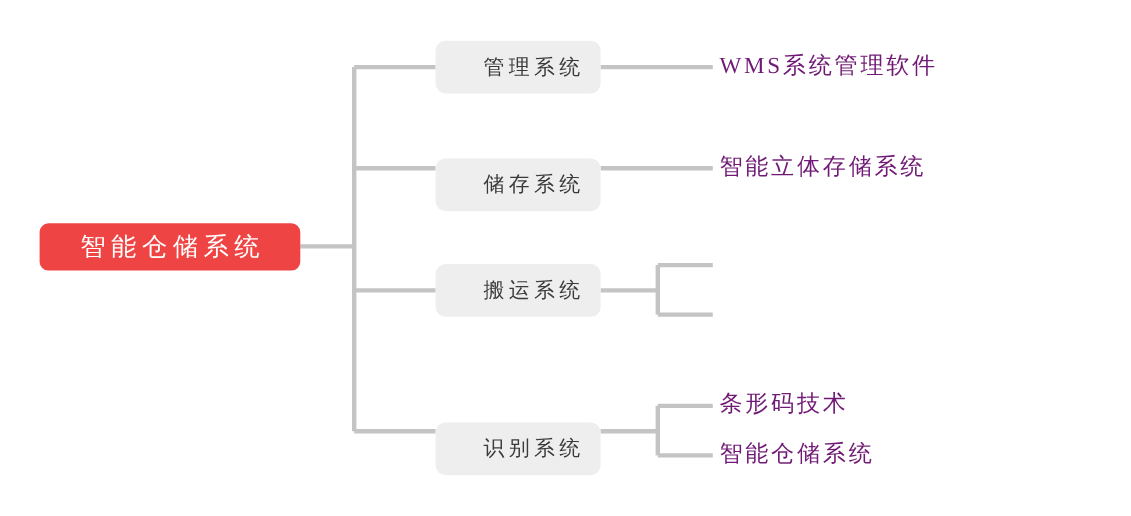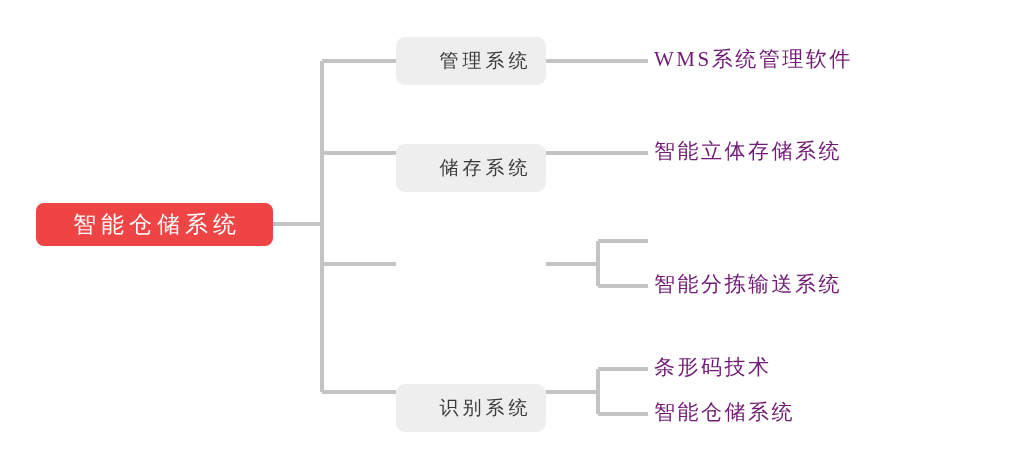--- a/index.html
+++ b/index.html
@@ -107,29 +107,31 @@
   </div>
 
   <div class="node branch-node" style="top:37px;">
     <span>管理系统</span>
   </div>
 
   <div class="node branch-node" style="top:144px;">
     <span>储存系统</span>
   </div>
 
+  <div class="node branch-node" style="top:240px;">
+    <span>搬运系统</span>
+  </div>
 
   <div class="node branch-node" style="top:384px;">
     <span>识别系统</span>
   </div>
 
   <div class="leaf-label" style="top:45px;">WMS系统管理软件</div>
 
   <div class="leaf-label" style="top:137px;">智能立体存储系统</div>
 
 
-  <div class="leaf-label" style="top:270px;">智能分拣输送系统</div>
 
   <div class="leaf-label" style="top:353px;">条形码技术</div>
 
   <div class="leaf-label" style="top:398px;">智能仓储系统</div>
 
 </div>
 
 </body></html>

